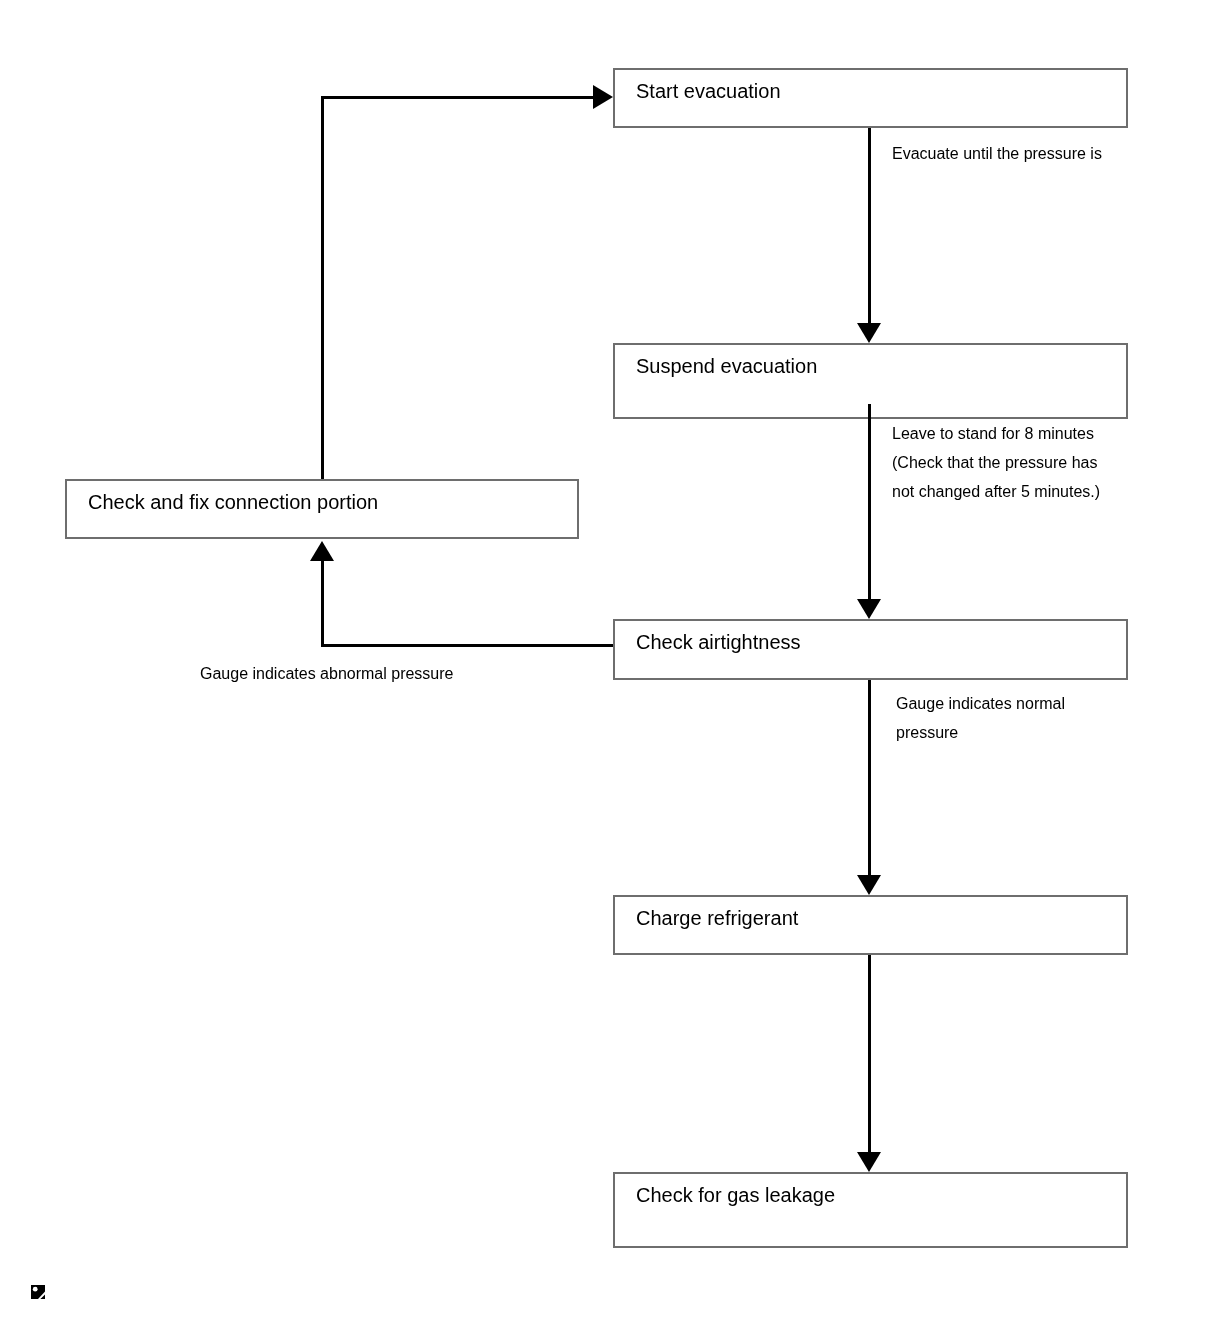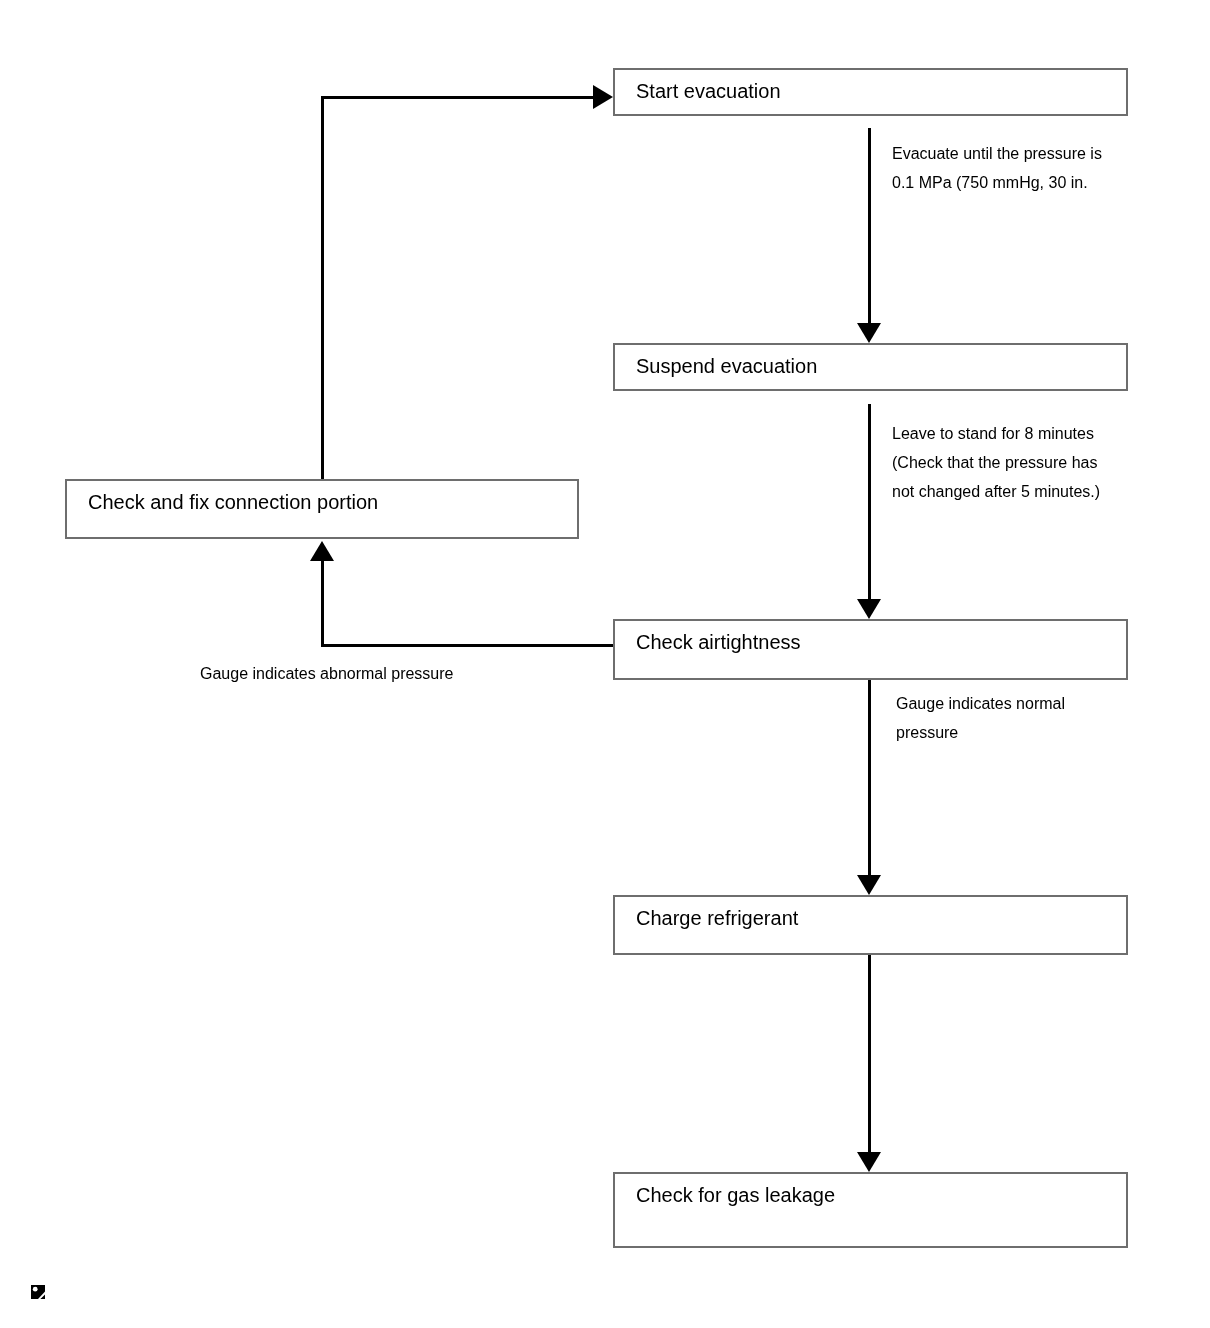--- a/index.html
+++ b/index.html
@@ -21,25 +21,25 @@
   .ah.down  { border-left:12px solid transparent; border-right:12px solid transparent; border-top:20px solid #000; }
   .ah.up    { border-left:12px solid transparent; border-right:12px solid transparent; border-bottom:20px solid #000; }
   .ah.right { border-top:12px solid transparent; border-bottom:12px solid transparent; border-left:20px solid #000; }
   .footer-icon { position:absolute; left:31px; top:1285px; width:14px; height:14px; }
 </style>
 </head>
 <body>
 
 <div class="canvas">
 
-  <div class="node" style="left:613px; top:68px;  width:515px; height:48px;">
+  <div class="node" style="left:613px; top:68px;  width:515px; height:60px;">
     <span class="node-label">Start evacuation</span>
   </div>
 
-  <div class="node" style="left:613px; top:343px; width:515px; height:48px;">
+  <div class="node" style="left:613px; top:343px; width:515px; height:76px;">
     <span class="node-label">Suspend evacuation</span>
   </div>
 
   <div class="node" style="left:613px; top:619px; width:515px; height:61px;">
     <span class="node-label">Check airtightness</span>
   </div>
 
   <div class="node" style="left:613px; top:895px; width:515px; height:60px;">
     <span class="node-label">Charge refrigerant</span>
   </div>
@@ -67,21 +67,20 @@
   <div class="line" style="left:322px; top:644px; width:291px; height:3px;"></div>
   <div class="line" style="left:321px; top:558px; width:3px; height:89px;"></div>
   <div class="ah up" style="left:310px; top:541px;"></div>
 
   <div class="line" style="left:321px; top:97px; width:3px; height:382px;"></div>
   <div class="line" style="left:321px; top:96px; width:274px; height:3px;"></div>
   <div class="ah right" style="left:593px; top:85px;"></div>
 
   <div class="edge-label" style="left:892px; top:139px;">
     <span>Evacuate until the pressure is</span>
-    <span>0.1 MPa (750 mmHg, 30 in.</span>
   </div>
 
   <div class="edge-label" style="left:892px; top:419px;">
     <span>Leave to stand for 8 minutes</span>
     <span>(Check that the pressure has</span>
     <span>not changed after 5 minutes.)</span>
   </div>
 
   <div class="edge-label" style="left:200px; top:659px;">
     <span>Gauge indicates abnormal pressure</span>

